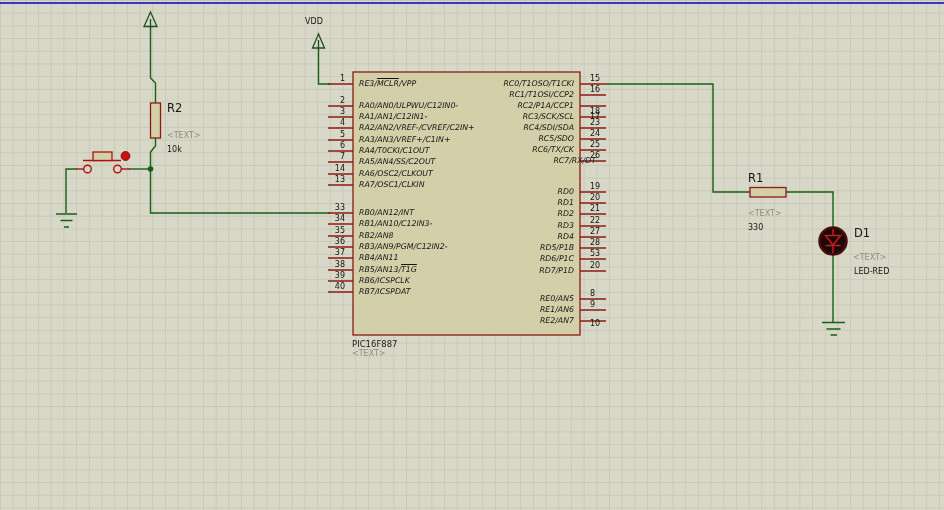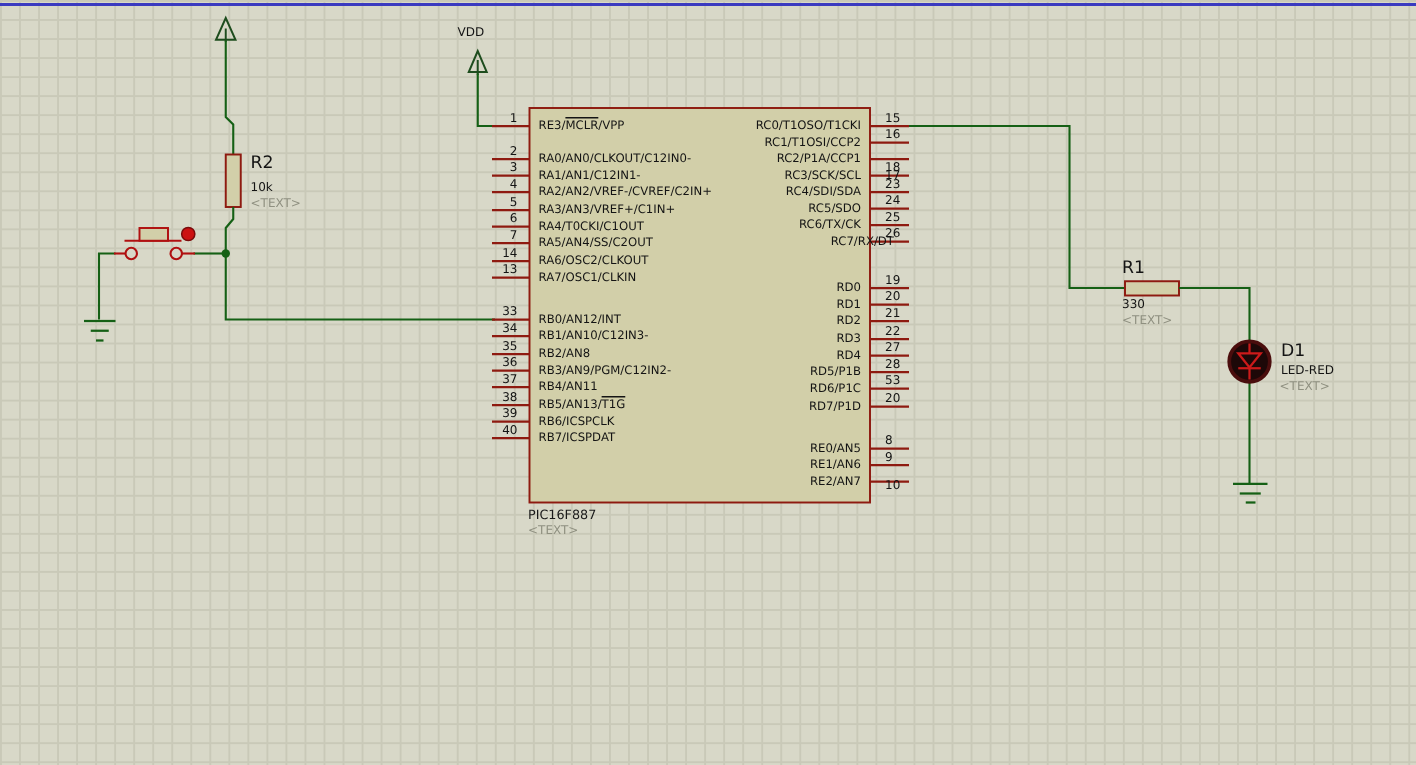--- a/index.html
+++ b/index.html
@@ -14,28 +14,28 @@
       linear-gradient(90deg, #c9c9b8 1px, transparent 1px);
     background-size:12.7px 12.7px;
   }
   .sheet-top-border{
     position:absolute;top:2px;left:0;width:944px;height:2px;
     background:#3a3ac0;
   }
   svg.wires{position:absolute;left:0;top:0;}
   .lbl{position:absolute;white-space:nowrap;color:#141414;}
   .ref{font-size:11.5px;}
-  .val{font-size:8px;}
+  .val{font-size:8px;margin-top:25px;}
   .ph{font-size:8px;color:#8f9080;}
   .vddlbl{font-size:8px;}
   .chip-title{font-size:8.5px;color:#1a1a1a;}
   .pin-num{position:absolute;font-size:8px;color:#141414;line-height:9px;white-space:nowrap;}
   .pl{left:318px;width:27px;text-align:right;}
   .pr{left:590px;width:27px;text-align:left;}
-  .pin-label{position:absolute;font-size:7.8px;color:#141414;line-height:10px;white-space:nowrap;}
+  .pin-label{position:absolute;font-size:7.8px;color:#141414;line-height:10px;white-space:nowrap;font-style:italic;}
   .ll{left:359px;}
   .lr{left:434px;width:140px;text-align:right;}
   .ov{text-decoration:overline;}
   .stub{stroke:#8e1a10;stroke-width:1.5;}
   .wire{stroke:#156015;stroke-width:1.4;fill:none;}
   .gnd{stroke:#156015;stroke-width:1.5;}
   .pwr{stroke:#1e4d1e;stroke-width:1.3;fill:none;}
   .comp{fill:#d2cfa9;stroke:#8e1a10;stroke-width:1.3;}
   .btnred{stroke:#b01010;stroke-width:1.4;}
 </style>
@@ -166,21 +166,21 @@
   <div class="lbl val" style="left:854px;top:242px;">LED-RED</div>
   <div class="lbl ph" style="left:853px;top:253px;">&lt;TEXT&gt;</div>
 
   <div class="lbl chip-title" style="left:352px;top:339px;">PIC16F887</div>
   <div class="lbl ph" style="left:352px;top:349px;">&lt;TEXT&gt;</div>
 
   <div id="pin-texts">
       <div class="pin-num pl" style="top: 74px;">1</div>
       <div class="pin-label ll" style="top: 79px;"><span>RE3/</span><span class="ov">MCLR</span><span>/VPP</span></div>
       <div class="pin-num pl" style="top: 96px;">2</div>
-      <div class="pin-label ll" style="top: 101px;">RA0/AN0/CLKOUT/C12IN0-</div>
+      <div class="pin-label ll" style="top: 101px;">RA0/AN0/ULPWU/C12IN0-</div>
       <div class="pin-num pl" style="top: 107px;">3</div>
       <div class="pin-label ll" style="top: 112px;">RA1/AN1/C12IN1-</div>
       <div class="pin-num pl" style="top: 118px;">4</div>
       <div class="pin-label ll" style="top: 123px;">RA2/AN2/VREF-/CVREF/C2IN+</div>
       <div class="pin-num pl" style="top: 130px;">5</div>
       <div class="pin-label ll" style="top: 135px;">RA3/AN3/VREF+/C1IN+</div>
       <div class="pin-num pl" style="top: 141px;">6</div>
       <div class="pin-label ll" style="top: 146px;">RA4/T0CKI/C1OUT</div>
       <div class="pin-num pl" style="top: 152px;">7</div>
       <div class="pin-label ll" style="top: 157px;">RA5/AN4/SS/C2OUT</div>

